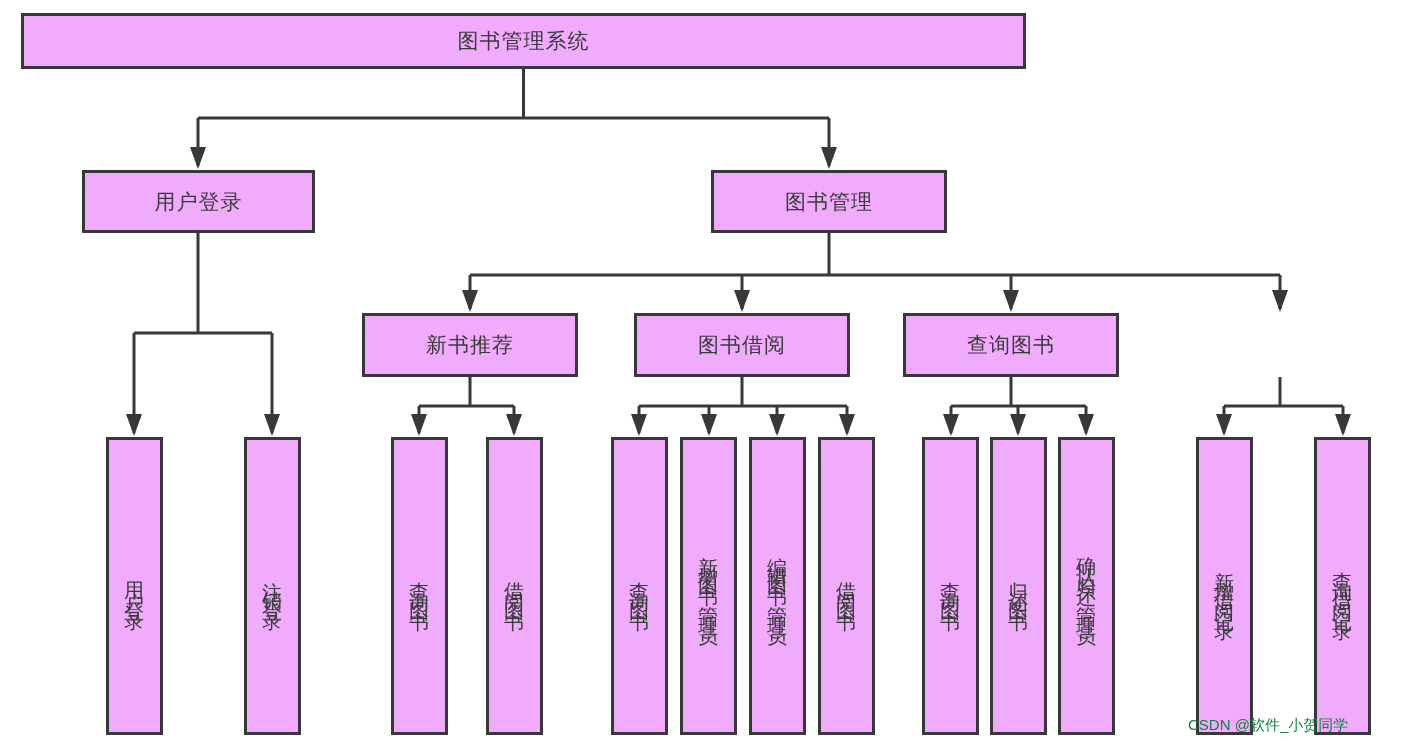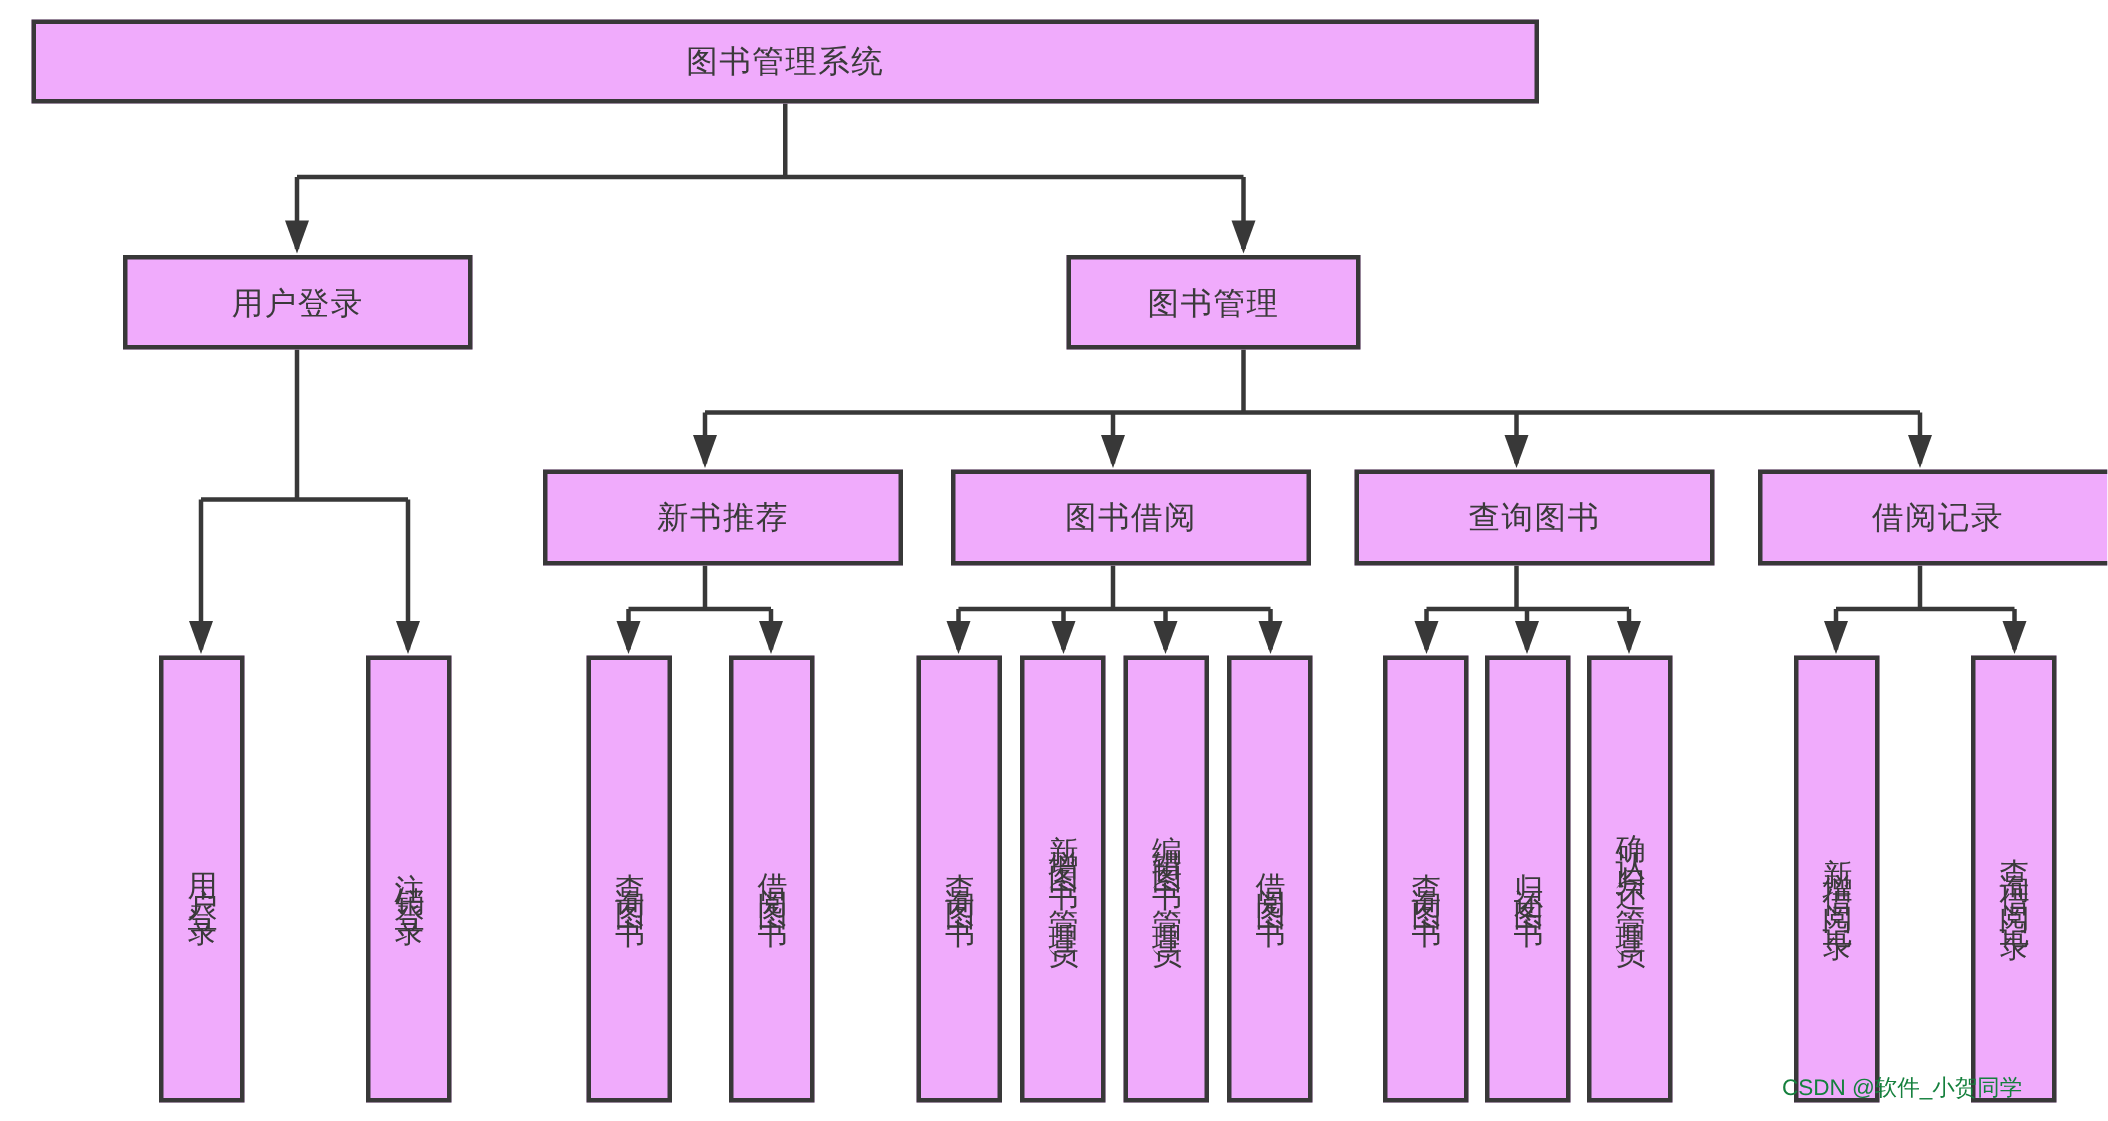--- a/index.html
+++ b/index.html
@@ -35,22 +35,22 @@
   .vlabel {
     writing-mode: vertical-rl;
     text-orientation: mixed;
     font-size: 20px;
     letter-spacing: 10px;
     line-height: 1;
     white-space: nowrap;
   }
   .root-box   { left: 21px;  top: 13px;  width: 1005px; height: 56px; }
   .l1-a       { left: 82px;  top: 170px; width: 233px;  height: 63px; }
-  .l1-b       { left: 711px; top: 170px; width: 196px;  height: 63px; }
-  .l2         { top: 313px;  height: 64px; width: 240px; }
+  .l1-b       { left: 711px; top: 170px; width: 236px;  height: 63px; }
+  .l2         { top: 313px;  height: 64px; width: 216px; }
   .l2-1 { left: 362px; }
   .l2-2 { left: 634px; text-align: center; }
   .l2-3 { left: 903px; }
   .l2-4 { left: 1172px; }
   .leaf       { top: 437px;  height: 298px; width: 57px; }
   .leaf-a1 { left: 106px; }
   .leaf-a2 { left: 244px; }
   .leaf-b1 { left: 391px; }
   .leaf-b2 { left: 486px; }
   .leaf-c1 { left: 611px; }
@@ -123,23 +123,20 @@
 
   <div class="box l2 l2-1">
     <span class="hlabel">新书推荐</span>
   </div>
   <div class="box l2 l2-2">
     <span class="hlabel">图书借阅</span>
   </div>
   <div class="box l2 l2-3">
     <span class="hlabel">查询图书</span>
   </div>
-  <div class="box l2 l2-4">
-    <span class="hlabel">借阅记录</span>
-  </div>
 
   <div class="box leaf leaf-a1">
     <span class="vlabel">用户登录</span>
   </div>
   <div class="box leaf leaf-a2">
     <span class="vlabel">注销登录</span>
   </div>
 
   <div class="box leaf leaf-b1">
     <span class="vlabel">查询图书</span>

